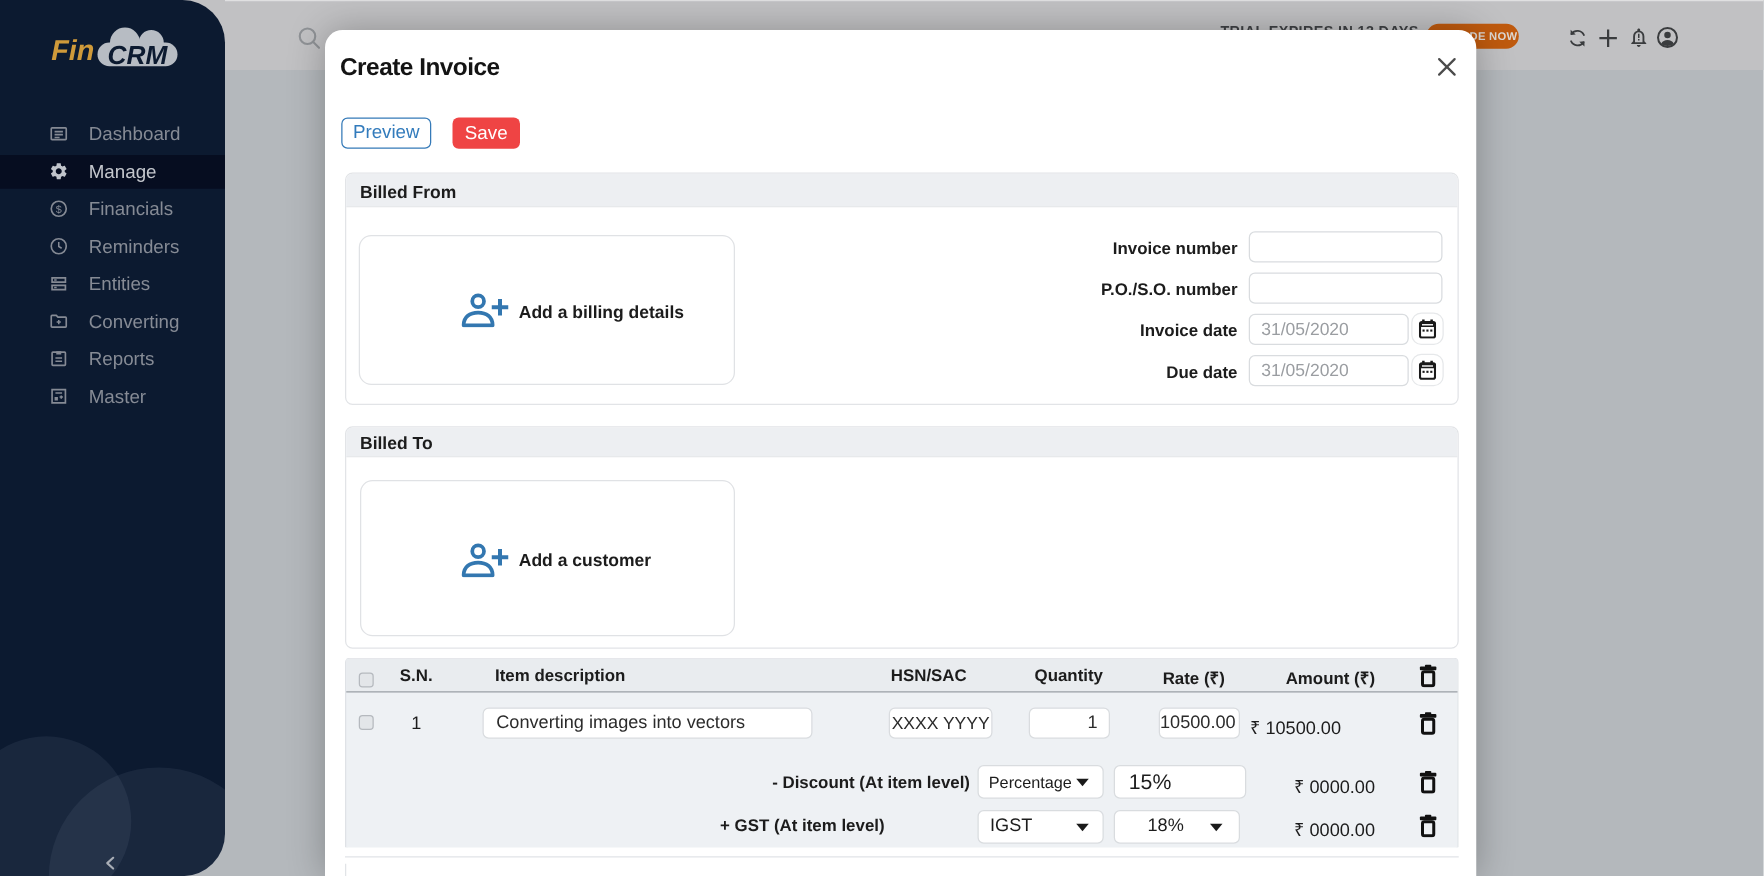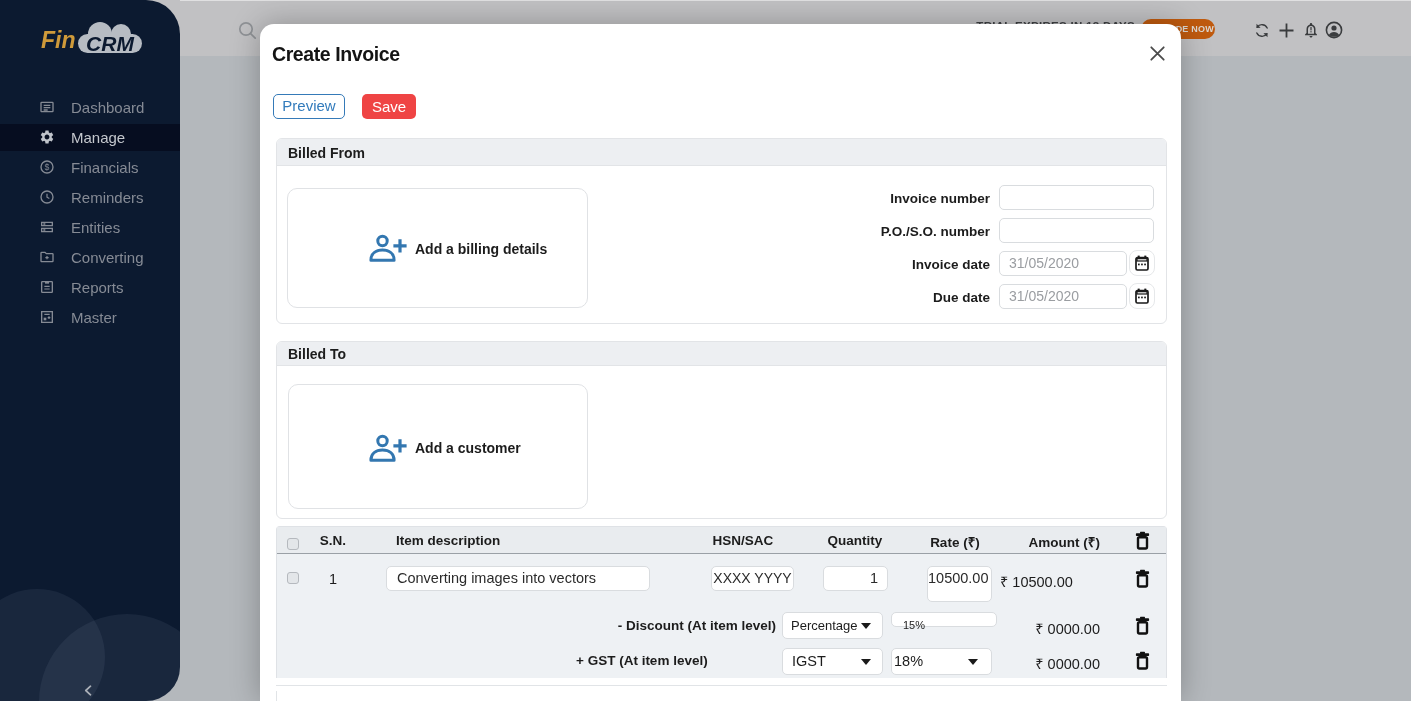--- a/index.html
+++ b/index.html
@@ -187,47 +187,47 @@
       <rect x="5" y="0.7" width="5" height="2.2" rx="0.6" fill="#111"></rect>
       <rect x="0.9" y="2.2" width="13.2" height="2.9" rx="0.8" fill="#111"></rect>
       <rect x="3" y="6.3" width="9" height="11.2" rx="1.4" fill="none" stroke="#111" stroke-width="2.4"></rect>
     </svg>
 
   <div class="abs" style="left:287px;top:572px;width:12px;height:12px;background:#e3e6e9;border:1px solid #b5b9be;border-radius:3px;box-sizing:border-box"></div>
   <div class="abs" style="left:310px;top:571px;width:46px;text-align:center;font-size:14.5px;color:#1c1c1c">1</div>
   <div class="inp" style="left:386px;top:566px;width:264px;height:25px;font-size:14.5px;color:#2b2b2b;line-height:23px;padding-left:10px">Converting images into vectors</div>
   <div class="inp" style="left:711px;top:566px;width:83px;height:25px;font-size:14px;color:#2b2b2b;line-height:23px;text-align:center;white-space:nowrap;overflow:hidden">XXXX YYYY</div>
   <div class="inp" style="left:823px;top:566px;width:65px;height:25px;font-size:14.5px;color:#2b2b2b;line-height:23px;text-align:right;padding-right:9px;box-sizing:border-box">1</div>
-  <div class="inp" style="left:927px;top:566px;width:65px;height:36px;font-size:14.5px;color:#2b2b2b;line-height:23px;text-align:right;padding-right:12px;box-sizing:border-box">10500.00</div>
+  <div class="inp" style="left:927px;top:566px;width:65px;height:25px;font-size:14.5px;color:#2b2b2b;line-height:23px;text-align:right;padding-right:12px;box-sizing:border-box">10500.00</div>
   <div class="abs" style="left:1000px;top:571px;width:100px;text-align:left;font-size:14.5px;color:#1c1c1c">₹ 10500.00</div>
   <svg class="abs" style="left:1135px;top:569px" width="15" height="19" viewBox="0 0 15 19">
       <rect x="5" y="0.7" width="5" height="2.2" rx="0.6" fill="#111"></rect>
       <rect x="0.9" y="2.2" width="13.2" height="2.9" rx="0.8" fill="#111"></rect>
       <rect x="3" y="6.3" width="9" height="11.2" rx="1.4" fill="none" stroke="#111" stroke-width="2.4"></rect>
     </svg>
 
   <div class="abs lbl" style="left:576px;top:618px;width:200px;text-align:right;font-size:13.5px">- Discount (At item level)</div>
   <div class="inp" style="left:782px;top:612px;width:101px;height:27px;font-size:13px;color:#1c1c1c;line-height:25px;padding-left:8px;white-space:nowrap">Percentage</div>
   <svg class="abs" style="left:860px;top:622px" width="12" height="8" viewBox="0 0 12 8">
       <path d="M1 1 L6 7 L11 1 Z" fill="#1a1a1a"></path>
     </svg>
-  <div class="inp" style="left:891px;top:612px;width:106px;height:15px;font-size:11px;color:#1c1c1c;line-height:25px;padding-left:11px">15%</div>
+  <div class="inp" style="left:891px;top:612px;width:106px;height:27px;font-size:17px;color:#1c1c1c;line-height:25px;padding-left:11px">15%</div>
   <div class="abs" style="left:1000px;top:618px;width:100px;text-align:right;font-size:14.5px;color:#1c1c1c">₹ 0000.00</div>
   <svg class="abs" style="left:1135px;top:616px" width="15" height="19" viewBox="0 0 15 19">
       <rect x="5" y="0.7" width="5" height="2.2" rx="0.6" fill="#111"></rect>
       <rect x="0.9" y="2.2" width="13.2" height="2.9" rx="0.8" fill="#111"></rect>
       <rect x="3" y="6.3" width="9" height="11.2" rx="1.4" fill="none" stroke="#111" stroke-width="2.4"></rect>
     </svg>
 
   <div class="abs lbl" style="left:576px;top:653px;width:200px;font-size:13.5px">+ GST (At item level)</div>
   <div class="inp" style="left:782px;top:648px;width:101px;height:27px;font-size:14.5px;color:#1c1c1c;line-height:25px;padding-left:9px">IGST</div>
   <svg class="abs" style="left:860px;top:658px" width="12" height="8" viewBox="0 0 12 8">
       <path d="M1 1 L6 7 L11 1 Z" fill="#1a1a1a"></path>
     </svg>
-  <div class="inp" style="left:891px;top:648px;width:101px;height:27px;font-size:14.5px;color:#1c1c1c;line-height:25px;padding-left:2px">18%</div>
+  <div class="inp" style="left:891px;top:648px;width:101px;height:27px;font-size:14.5px;color:#1c1c1c;line-height:25px;padding-left:26px">18%</div>
   <svg class="abs" style="left:967px;top:658px" width="12" height="8" viewBox="0 0 12 8">
       <path d="M1 1 L6 7 L11 1 Z" fill="#1a1a1a"></path>
     </svg>
   <div class="abs" style="left:1000px;top:653px;width:100px;text-align:right;font-size:14.5px;color:#1c1c1c">₹ 0000.00</div>
   <svg class="abs" style="left:1135px;top:651px" width="15" height="19" viewBox="0 0 15 19">
       <rect x="5" y="0.7" width="5" height="2.2" rx="0.6" fill="#111"></rect>
       <rect x="0.9" y="2.2" width="13.2" height="2.9" rx="0.8" fill="#111"></rect>
       <rect x="3" y="6.3" width="9" height="11.2" rx="1.4" fill="none" stroke="#111" stroke-width="2.4"></rect>
     </svg>
 

